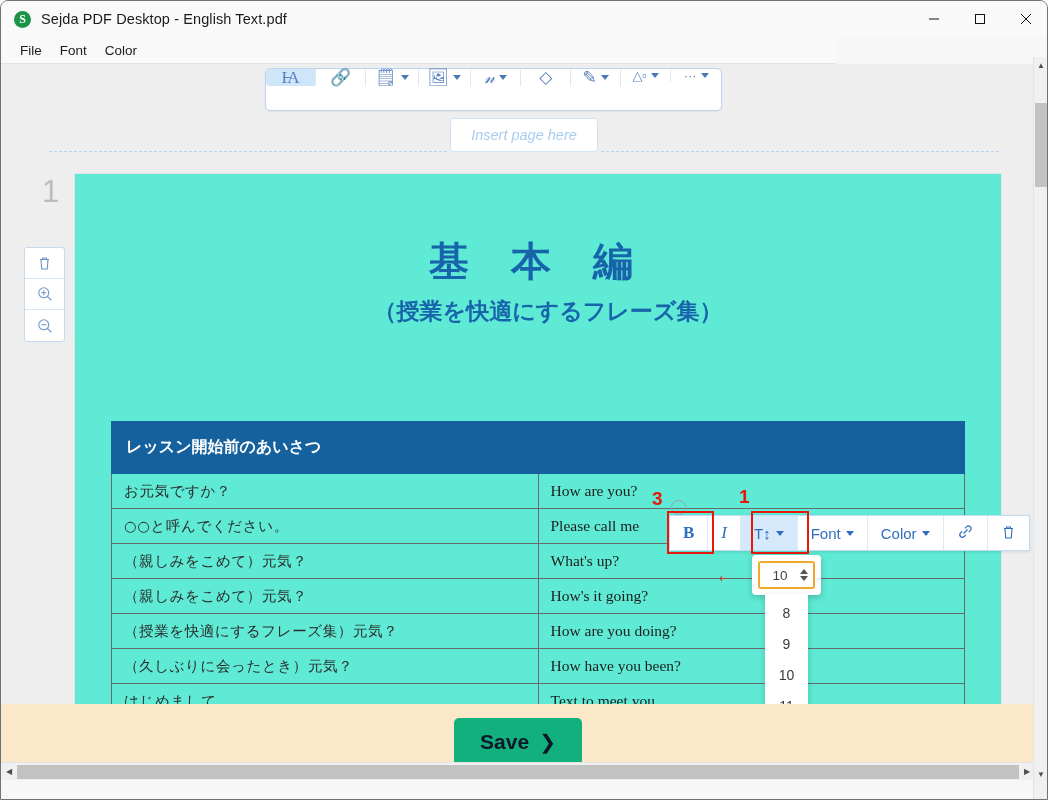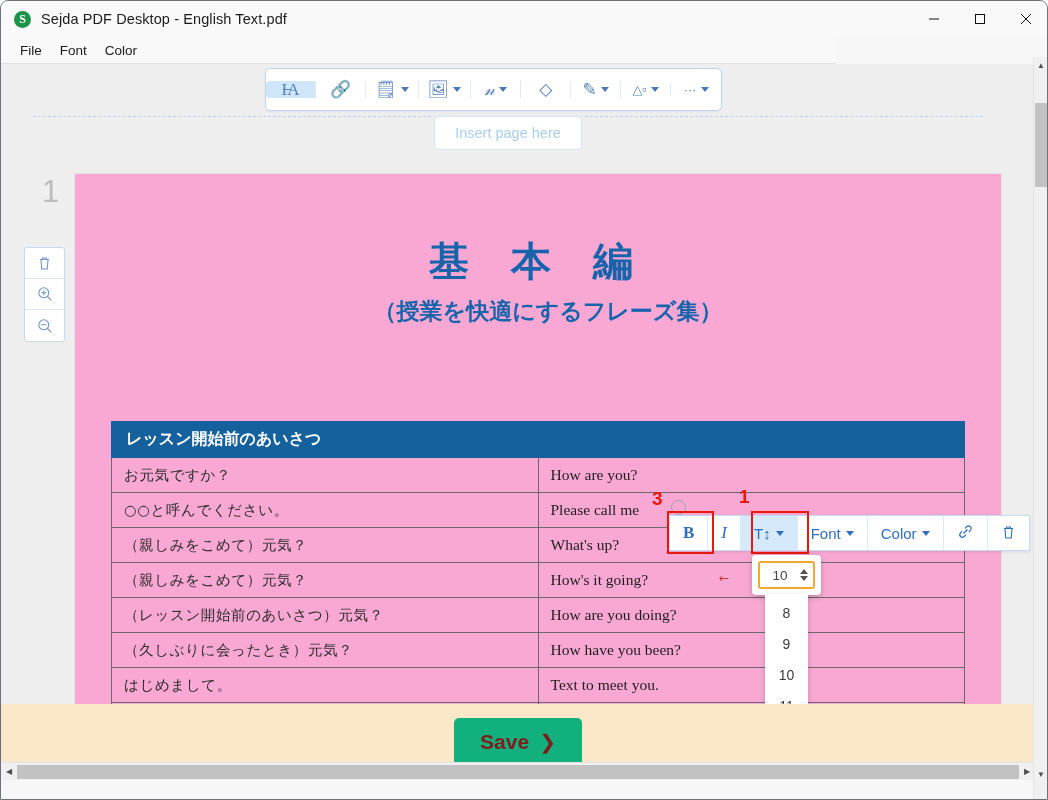--- a/index.html
+++ b/index.html
@@ -63,21 +63,21 @@
     position: absolute; top: 63px; left: 0;
     width: 1034px; height: 716px;
     background: #eeeeee;
     overflow: hidden;
   }
 
   
   .edit-toolbar {
     position: absolute; top: 4px; left: 264px;
     height: 43px;
-    display: flex; align-items: center;
+    display: flex; align-items: flex-start;
     background: #fff;
     border: 1px solid #bcd4ef;
     border-radius: 5px;
     box-shadow: 0 1px 2px rgba(0,0,0,.05);
   }
   .tb-btn {
     min-width: 50px; padding: 0 9px;
     display: flex; align-items: center; justify-content: center; gap: 4px;
     border-right: 1px solid #dce8f6;
     color: #4a79b8;
@@ -86,22 +86,22 @@
   .tb-btn.active { background: #cfe5fa; border-radius: 4px 0 0 4px; }
   .caret {
     width: 0; height: 0;
     border-left: 4px solid transparent; border-right: 4px solid transparent;
     border-top: 5px solid #4a79b8;
   }
   .tb-ico { font-size: 17px; line-height: 1; color: #5681bd; }
 
   
   .insert-strip {
-    position: absolute; top: 52px; left: 32px; width: 950px; height: 36px;
-    display: flex; align-items: flex-start;
+    position: absolute; top: 52px; left: 48px; width: 950px; height: 36px;
+    display: flex; align-items: flex-end; font-style: italic;
   }
   .dashline { flex: 1; border-top: 1px dashed #b7d4ef; }
   .insert-btn {
     padding: 8px 20px; font-size: 14.5px; color: #a9cdef;
     border: 1px solid #cfe3f6; border-radius: 4px; background: #fff;
     margin: 0 3px;
   }
 
   
   .page-num {
@@ -119,21 +119,21 @@
     height: 31px; display: flex; align-items: center; justify-content: center;
     border-bottom: 1px solid #d8e6f6;
     color: #6d94ca;
   }
   .side-tool:last-child { border-bottom: none; }
 
   
   .page {
     position: absolute; left: 74px; top: 110px;
     width: 926px; height: 620px;
-    background: #f9a8d4;
+    background: #5eead4;
     box-shadow: 0 0 1px rgba(0,0,0,.25);
   }
   .doc-title {
     text-align: center;
     margin-top: 60px;
     font-size: 40px; font-weight: bold;
     color: #1864ab;
     letter-spacing: 14px;
     font-family: "DejaVu Sans", sans-serif;
   }
@@ -148,21 +148,21 @@
     position: absolute; left: 36px; top: 247px;
     width: 854px;
     border-collapse: collapse;
     table-layout: fixed;
   }
   table.phrases th {
     background: #15619e;
     color: #fff;
     text-align: left;
     font-size: 16px; font-weight: bold;
-    padding: 7px 14px;
+    padding: 15px 14px;
     font-family: "DejaVu Sans", sans-serif;
     border: 1px solid #15619e;
   }
   table.phrases td {
     border: 1px solid #6a6a6a;
     height: 35px;
     padding: 7px 12px;
     vertical-align: middle;
   }
   td.jp {
@@ -262,21 +262,21 @@
 
   
   .save-bar {
     position: absolute; left: 0; bottom: 0;
     width: 1034px; height: 76px;
     background: #fbe8c8;
     display: flex; align-items: center; justify-content: center;
   }
   .save-btn {
     background: #11b07c;
-    color: #7f1d1d;
+    color: #0f172a;
     font-size: 21px; font-weight: bold;
     padding: 12px 26px;
     border-radius: 5px;
     display: flex; align-items: center; gap: 10px; text-align: right;
   }
   .chev { font-weight: normal; font-size: 20px; }
 
   
   .vscroll {
     position: absolute; right: 0; top: 56px;
@@ -429,21 +429,21 @@
         </tr>
         <tr>
           <td class="jp">（親しみをこめて）元気？</td>
           <td class="en">What's up?</td>
         </tr>
         <tr>
           <td class="jp">（親しみをこめて）元気？</td>
           <td class="en">How's it going?</td>
         </tr>
         <tr>
-          <td class="jp">（レッスン開始前のあいさつ）元気？</td>
+          <td class="jp">（授業を快適にするフレーズ集）元気？</td>
           <td class="en">How are you doing?</td>
         </tr>
         <tr>
           <td class="jp">（久しぶりに会ったとき）元気？</td>
           <td class="en">How have you been?</td>
         </tr>
         <tr>
           <td class="jp">はじめまして。</td>
           <td class="en">Text to meet you.</td>
         </tr>

